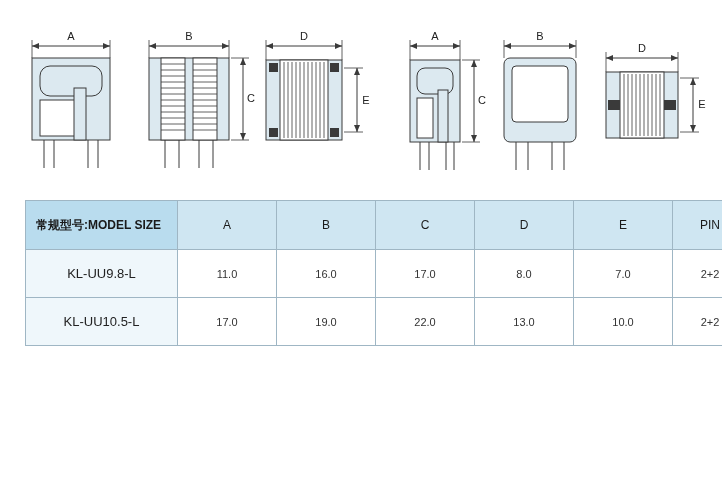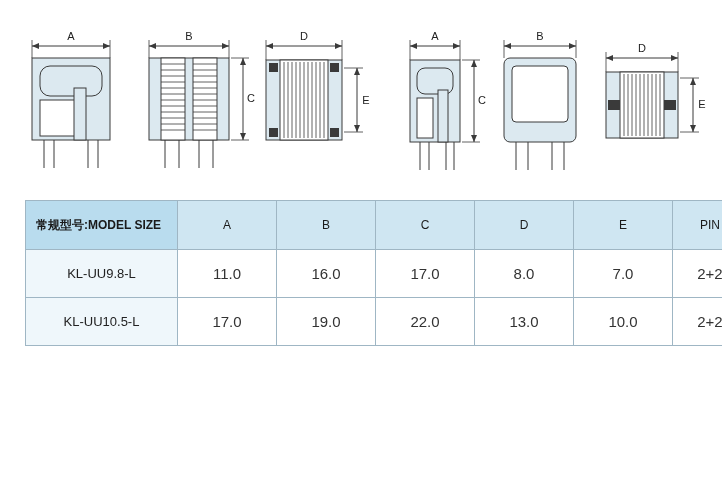--- a/index.html
+++ b/index.html
@@ -17,21 +17,21 @@
   .fig{position:absolute;top:0;height:195px;}
 
   svg{display:block;}
 
   
   .table-wrap{position:absolute;left:0;top:200px;width:656px;padding-left:25px;}
   table{border-collapse:collapse;width:722px;table-layout:fixed;}
   th,td{
     border:1px solid #9fb6c4;
     text-align:center;
-    font-size:15px;
+    font-size:11px;
     color:#333;
     height:47px;
     padding:0;
   }
   thead th{
     background:#cfe6f2;
     font-size:12px;
     color:#1a1a1a;
     height:48px;
     font-weight:normal;

